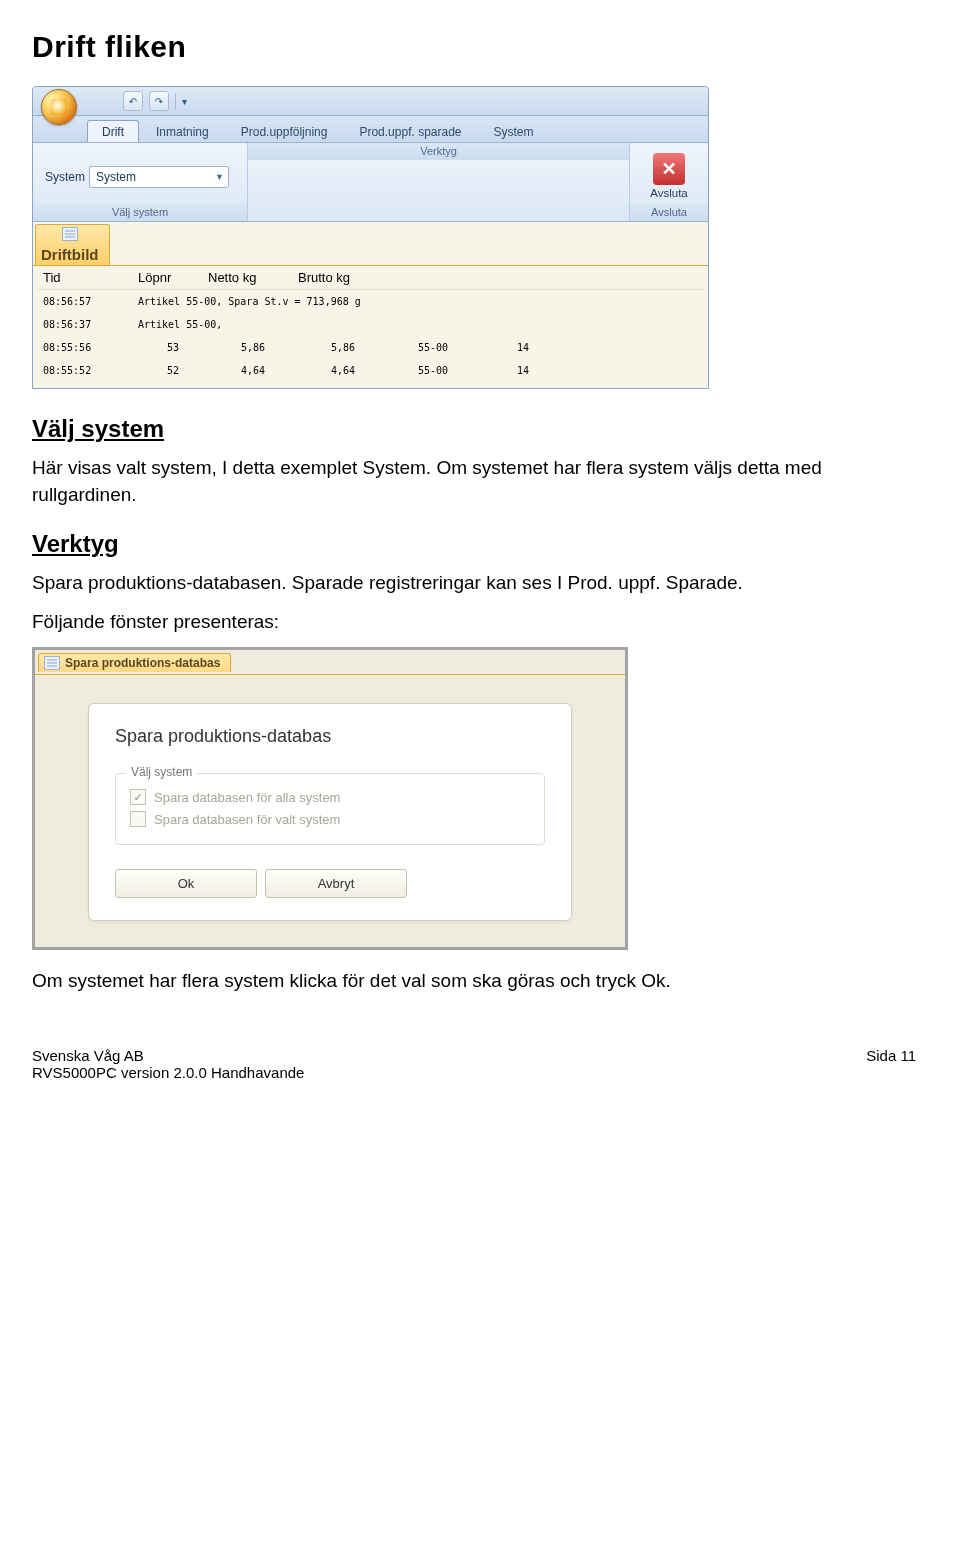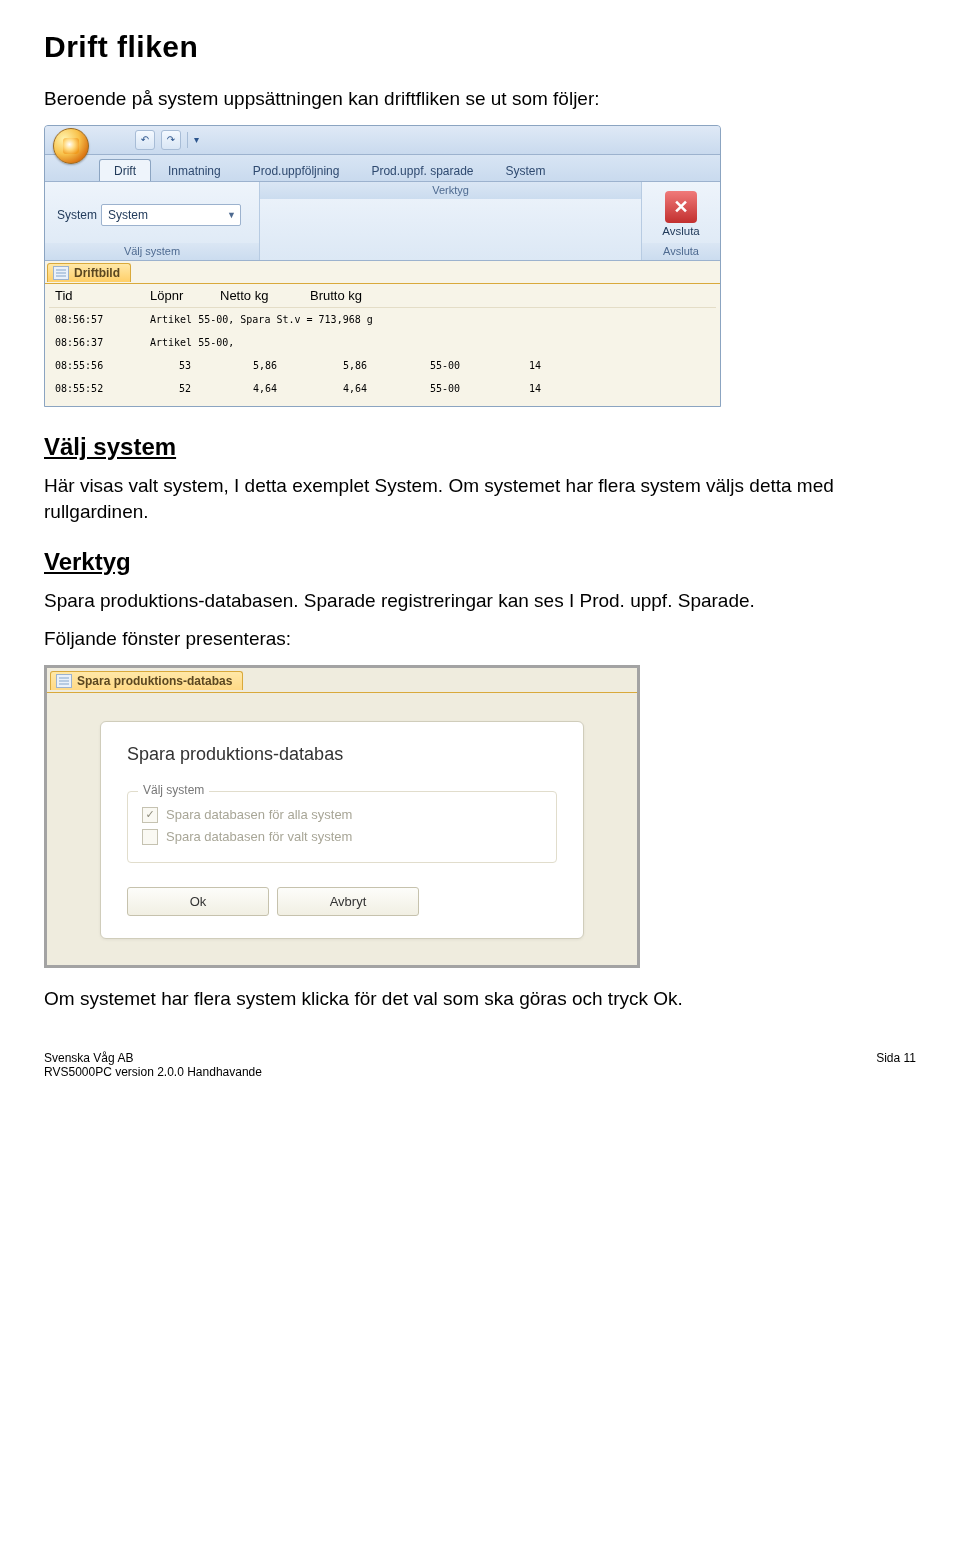--- a/index.html
+++ b/index.html
@@ -3,21 +3,21 @@
 <meta charset="utf-8">
 <style>
   body {
     margin: 0;
     font-family: Arial, sans-serif;
     background: #fff;
     width: 960px;
     color: #000;
   }
   .page {
-    padding: 30px 44px 10px 44px;
+    padding: 30px 44px 10px 32px;
   }
   h1 {
     font-size: 30px;
     font-weight: bold;
     margin: 0 0 22px 0;
     letter-spacing: 0.5px;
   }
   h2 {
     font-size: 24px;
     font-weight: bold;
@@ -205,25 +205,26 @@
     background: #f7f4e8;
   }
   .doc-tab {
     display: inline-flex;
     align-items: center;
     gap: 5px;
     background: linear-gradient(#ffe8a8,#ffcf68);
     border: 1px solid #d9a93b;
     border-bottom: none;
     padding: 2px 10px 2px 5px;
-    font-size: 12px;
+    font-size: 15px;
     font-weight: bold;
     color: #5b4720;
     margin: 2px 0 0 2px;
     border-radius: 3px 3px 0 0;
+    flex-direction: column;
   }
   .doc-tab-icon {
     width: 14px;
     height: 12px;
     background: #eaf1fa;
     border: 1px solid #9cb2ce;
     position: relative;
   }
   .doc-tab-icon:before{content:"";position:absolute;left:2px;top:2px;width:10px;height:2px;background:#b7cbe2;box-shadow:0 3px 0 #b7cbe2,0 6px 0 #b7cbe2;}
   .grid {
@@ -337,31 +338,30 @@
     text-align: center;
     font-size: 13px;
     color: #333;
     background: linear-gradient(#fdfdfa,#f1efe3);
     border: 1px solid #c6c2ad;
     border-radius: 3px;
   }
   .footer {
     display: flex;
     justify-content: space-between;
-    font-size: 12px;
-    margin-top: 38px;
+    font-size: 15px;
+    margin-top: 52px;
   }
 </style>
 </head>
 <body>
 
 <div class="page">
 
   <h1>Drift fliken</h1>
-  <p class="body">Beroende på system uppsättningen kan driftfliken se ut som följer:</p>
 
   <div class="ribbon-window">
     <div class="titlebar">
       <div class="office-orb">
           <div class="orb-inner"></div>
         </div>
       <div class="qat">
         <div class="qat-btn">↶</div>
         <div class="qat-btn">↷</div>
         <div class="qat-sep"></div>

